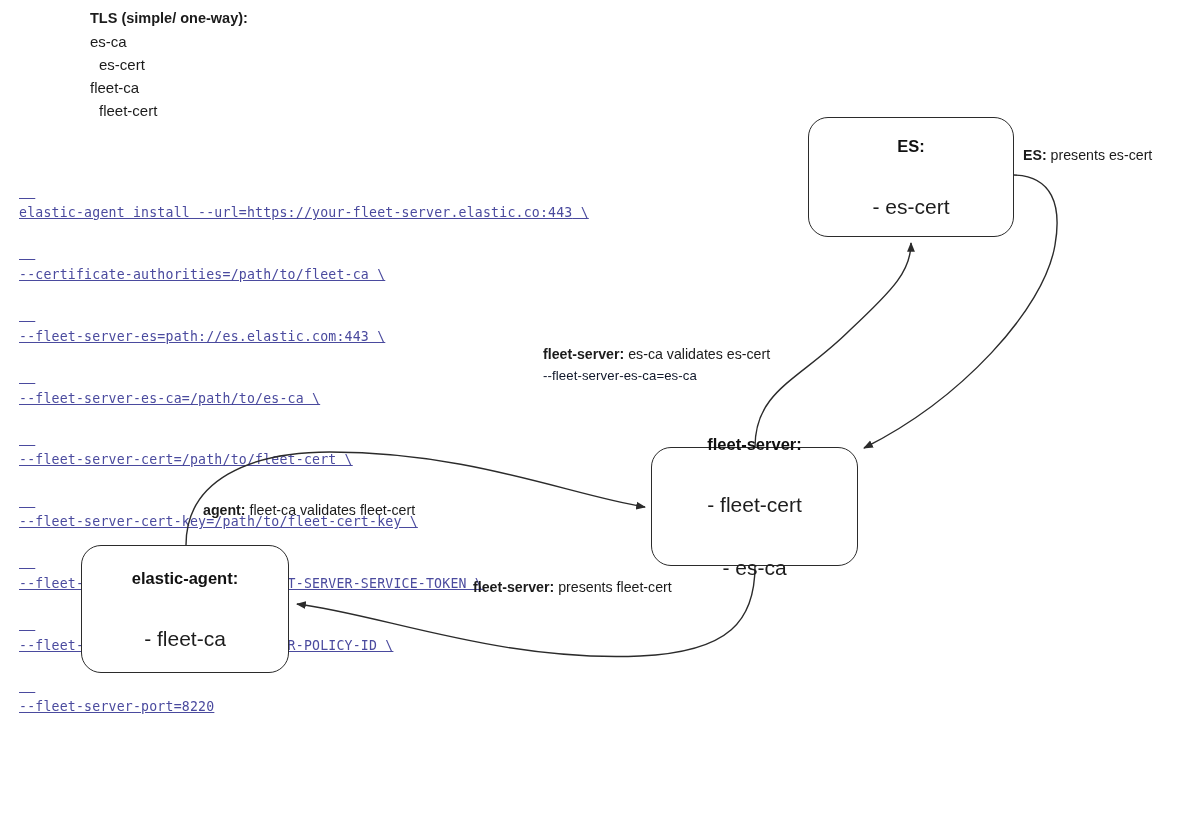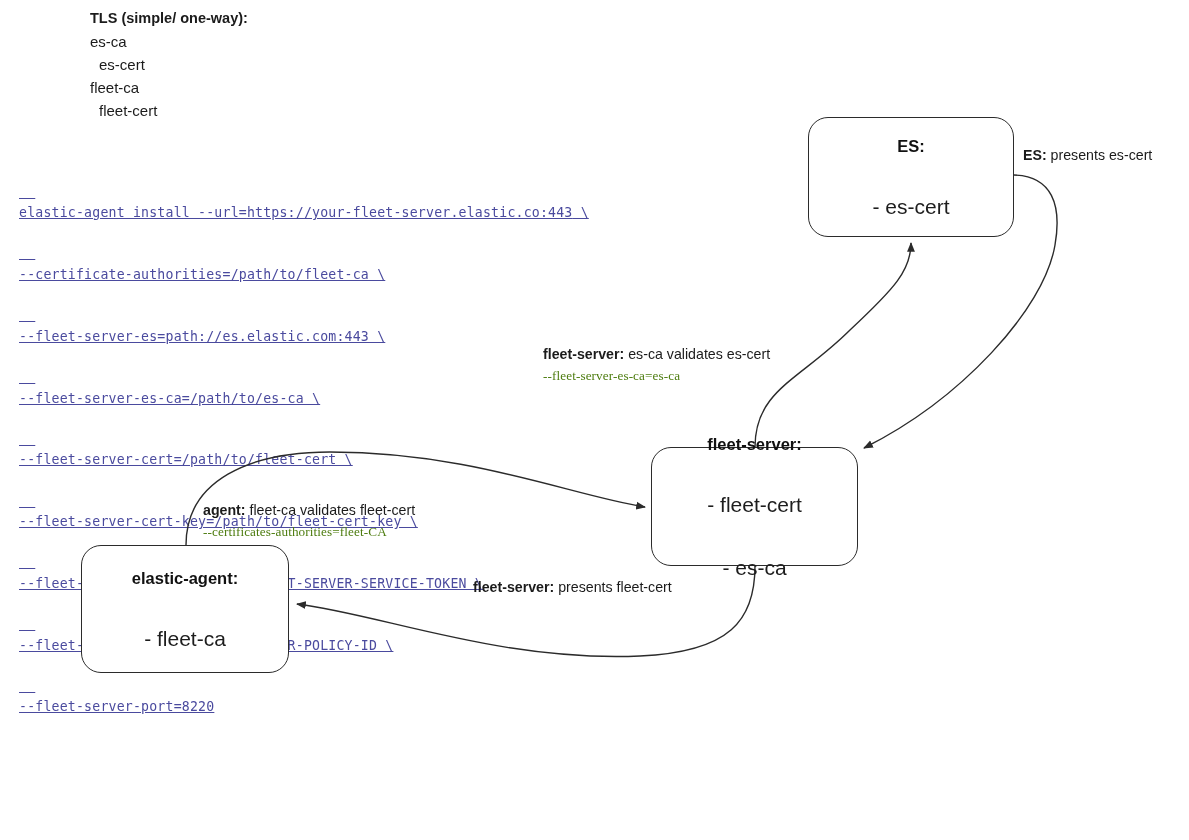--- a/index.html
+++ b/index.html
@@ -115,24 +115,24 @@
   
   .edge-label {
     position: absolute;
     font-size: 14.2px;
     line-height: 21px;
     color: #1b1b1b;
     white-space: nowrap;
   }
   .edge-label .lbl-bold { font-weight: bold; }
   .edge-label .lbl-mono {
-    font-family: Liberation Serif, serif;
+    font-family: Liberation Sans, sans-serif;
     font-size: 13.2px;
     letter-spacing: 0.1px;
-    color: #4d7c0f;
+    color: #0f172a;
     display: block;
   }
 
   #label-es-presents {
     left: 1023px;
     top: 145px;
   }
   #label-fs-validates {
     left: 543px;
     top: 344px;
@@ -205,18 +205,17 @@
   <span class="lbl-bold">ES:</span><span> presents es-cert</span>
 </div>
 
 <div class="edge-label" id="label-fs-validates">
   <span class="lbl-bold">fleet-server:</span><span> es-ca validates es-cert</span>
   <span class="lbl-mono">--fleet-server-es-ca=es-ca</span>
 </div>
 
 <div class="edge-label" id="label-agent-validates">
   <span class="lbl-bold">agent:</span><span> fleet-ca validates fleet-cert</span>
-  <span class="lbl-mono">--certificates-authorities=fleet-CA</span>
 </div>
 
 <div class="edge-label" id="label-fs-presents">
   <span class="lbl-bold">fleet-server:</span><span> presents fleet-cert</span>
 </div>
 
 </body></html>

